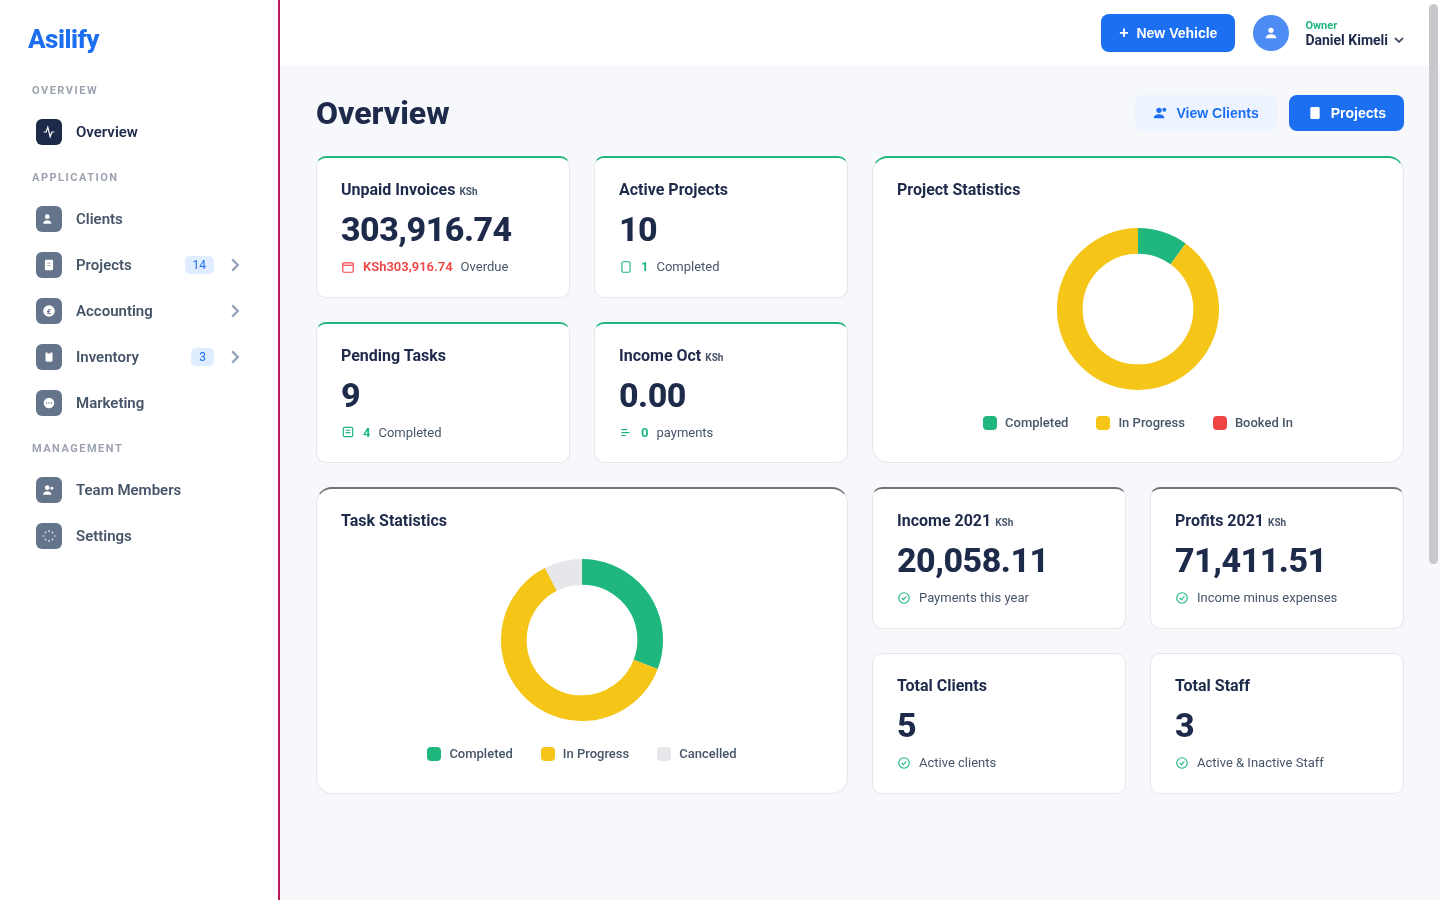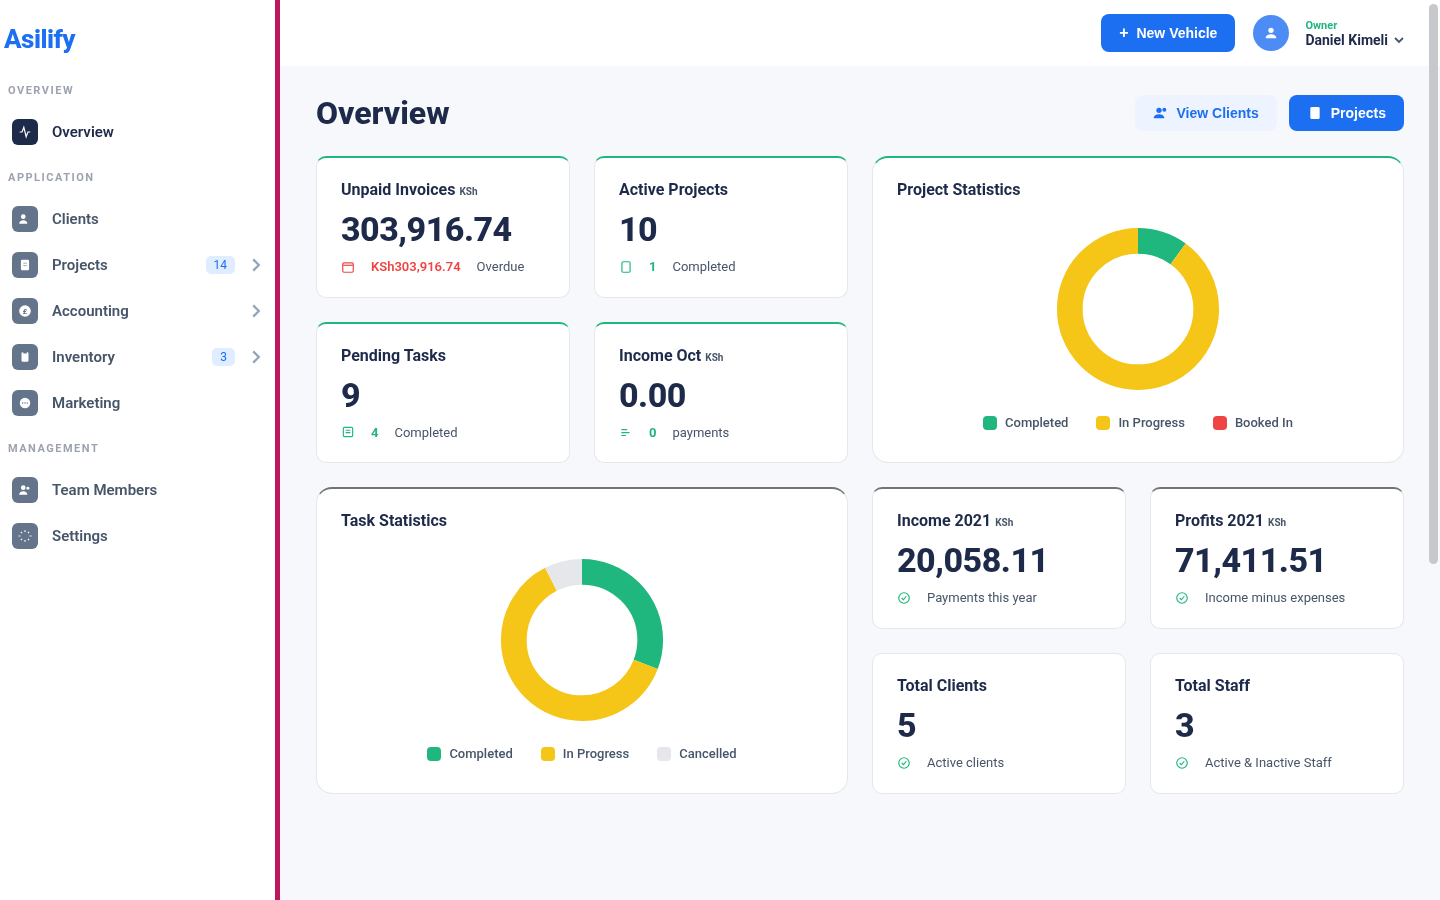--- a/index.html
+++ b/index.html
@@ -1,19 +1,19 @@
 <!DOCTYPE html>
 <html><head>
 <meta charset="utf-8">
 <style>
 * { box-sizing: border-box; margin: 0; padding: 0; }
 body { font-family: -apple-system, BlinkMacSystemFont, "Segoe UI", Roboto, sans-serif; background: #fff; color: #1e2a4a; width: 1440px; height: 900px; overflow: hidden; display: flex; }
 
 
-.sidebar { width: 280px; background: #fff; border-right: 5px solid #be185d; padding: 24px 4px; flex-shrink: 0; }
+.sidebar { width: 280px; background: #fff; border-right: 2px solid #be185d; padding: 24px 28px; flex-shrink: 0; }
 .logo { font-size: 26px; font-weight: 800; color: #1b6ff0; margin-bottom: 30px; letter-spacing: -0.5px; }
 .section-label { font-size: 11px; font-weight: 700; letter-spacing: 1.5px; color: #9ca3af; margin: 16px 4px 12px; }
 .nav-item { display: flex; align-items: center; padding: 10px 8px; border-radius: 8px; cursor: pointer; color: #475569; font-weight: 600; font-size: 15px; gap: 14px; }
 .nav-item.active { color: #1e2a4a; }
 .nav-icon { width: 26px; height: 26px; background: #64748b; border-radius: 6px; display: flex; align-items: center; justify-content: center; flex-shrink: 0; }
 .nav-item.active .nav-icon { background: #1e2a4a; }
 .nav-icon svg { width: 14px; height: 14px; fill: #fff; }
 .nav-label { flex: 1; }
 .nav-badge { background: #e0ecff; color: #1b6ff0; font-size: 12px; font-weight: 400; padding: 2px 8px; border-radius: 5px; }
 .nav-chevron { width: 14px; height: 14px; }
@@ -39,21 +39,21 @@
 .grid { display: grid; grid-template-columns: repeat(4, 1fr); gap: 24px; }
 .card { background: #fff; border: 1px solid #e5e7eb; border-radius: 10px; padding: 22px 24px; }
 .card.accent-green { border-top: 2px solid #1fb77d; }
 .card.accent-blue { border-top: 2px solid #737373; }
 .span-2 { grid-column: span 2; }
 .span-2-row { grid-row: span 2; border-radius: 16px; }
 
 .card-title { font-size: 16px; font-weight: 700; color: #1e2a4a; margin-bottom: 10px; display: flex; align-items: baseline; gap: 4px; }
 .card-title sup { font-size: 10px; font-weight: 700; color: #475569; }
 .card-value { font-size: 34px; font-weight: 800; color: #1e2a4a; margin-bottom: 10px; letter-spacing: -0.5px; }
-.card-foot { font-size: 13px; color: #475569; display: flex; align-items: center; gap: 16px; }
+.card-foot { font-size: 13px; color: #475569; display: flex; align-items: center; gap: 8px; }
 .card-foot .red { color: #ef4444; font-weight: 600; }
 .card-foot .green { color: #1fb77d; font-weight: 700; }
 .foot-icon { width: 14px; height: 14px; }
 
 .donut-wrap { display: flex; flex-direction: column; align-items: center; padding: 10px 0; }
 .legend { display: flex; gap: 28px; margin-top: 16px; font-size: 13px; color: #475569; font-weight: 500; }
 .legend-item { display: flex; align-items: center; gap: 8px; }
 .legend-swatch { width: 14px; height: 14px; border-radius: 4px; }
 
 .scrollbar-track { position: absolute; right: 2px; top: 4px; width: 9px; height: 892px; background: transparent; }

